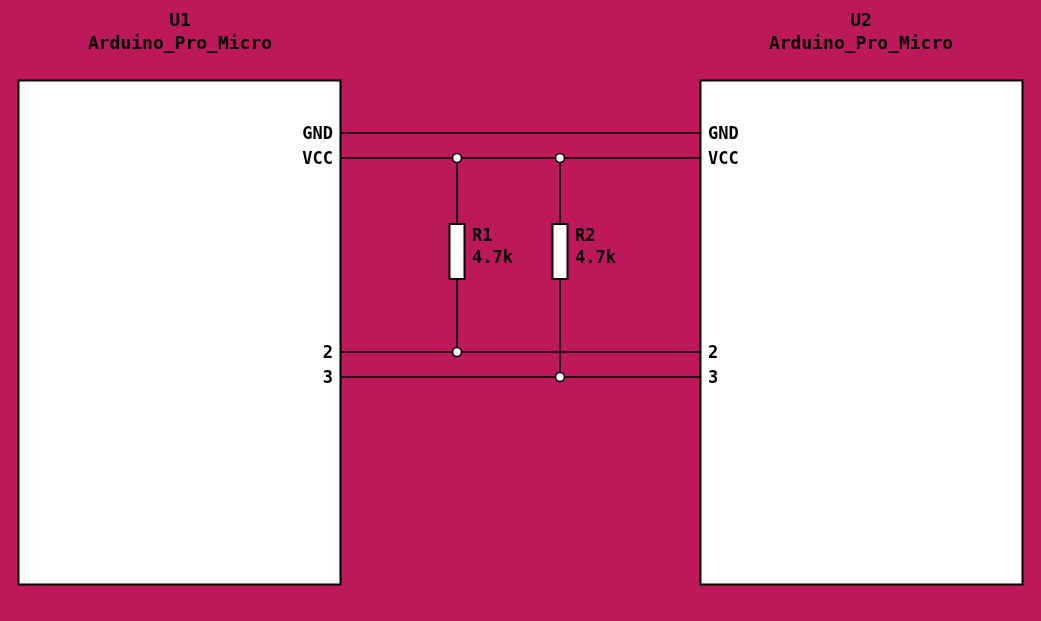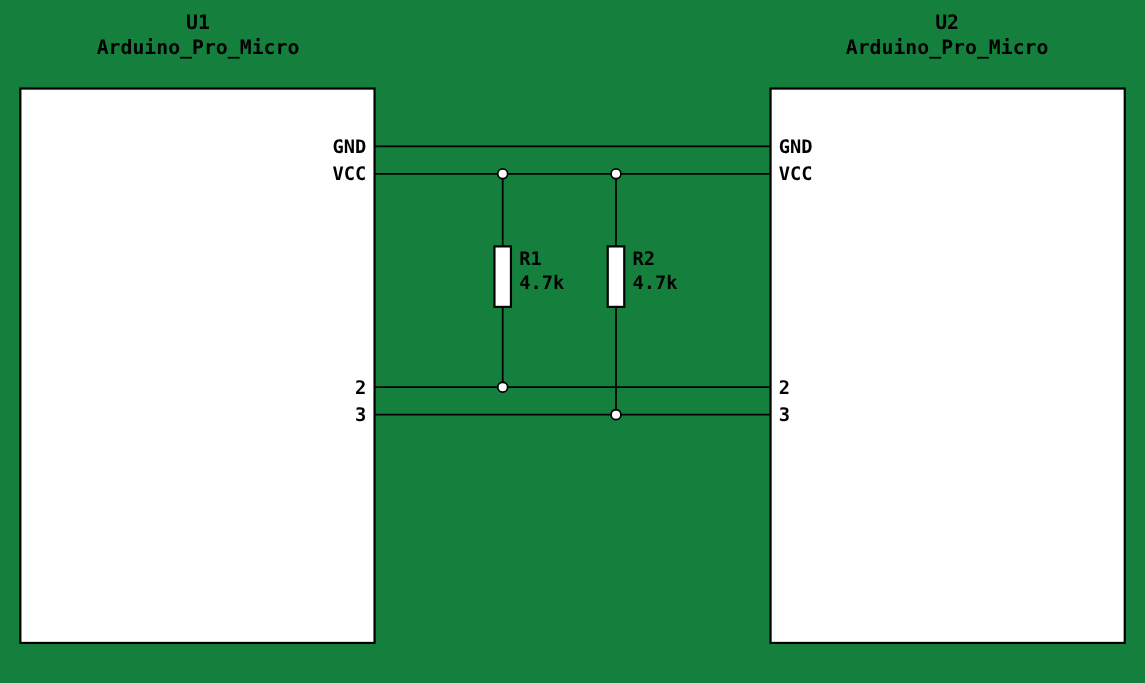--- a/index.html
+++ b/index.html
@@ -4,21 +4,21 @@
 <style>
   html, body {
     margin: 0;
     padding: 0;
     background: #ffffff;
   }
   .canvas {
     position: relative;
     width: 1041px;
     height: 621px;
-    background: #15803d;
+    background: #be185d;
     font-family: "DejaVu Sans Mono", monospace;
   }
   svg text {
     font-family: "DejaVu Sans Mono", monospace;
     font-weight: bold;
     fill: #000000;
   }
   .ref-label, .value-label {
     font-size: 18px;
   }

